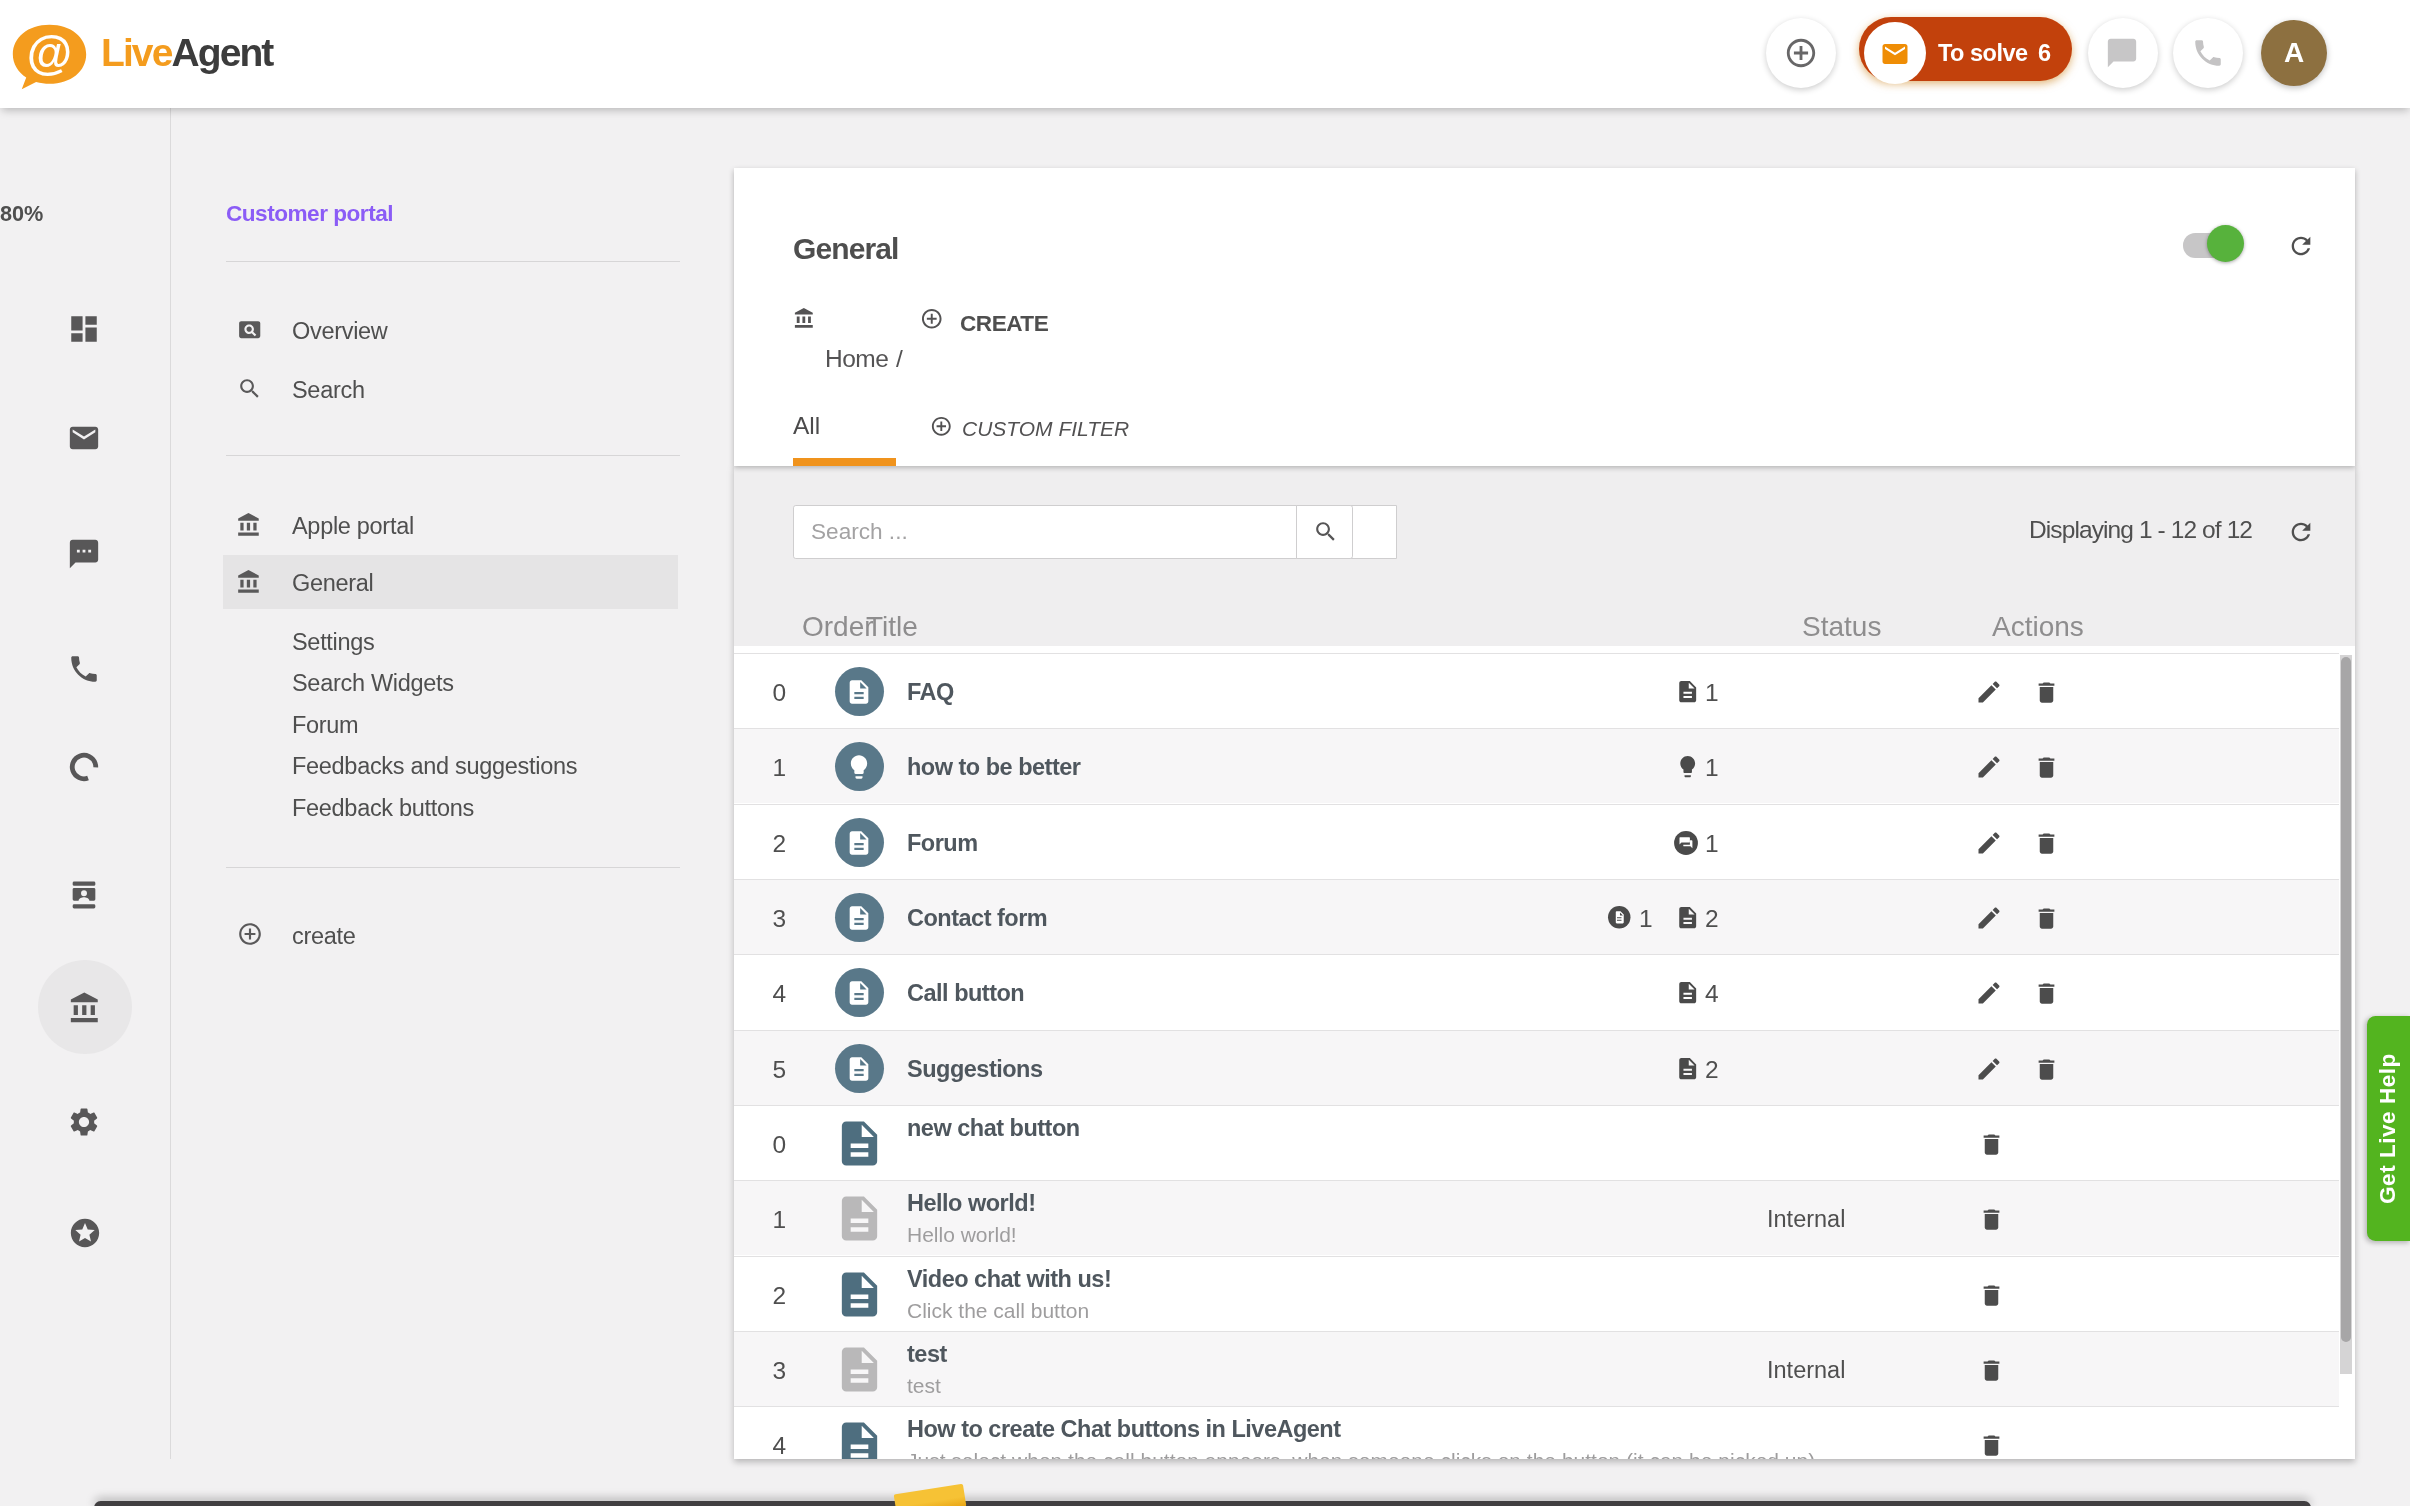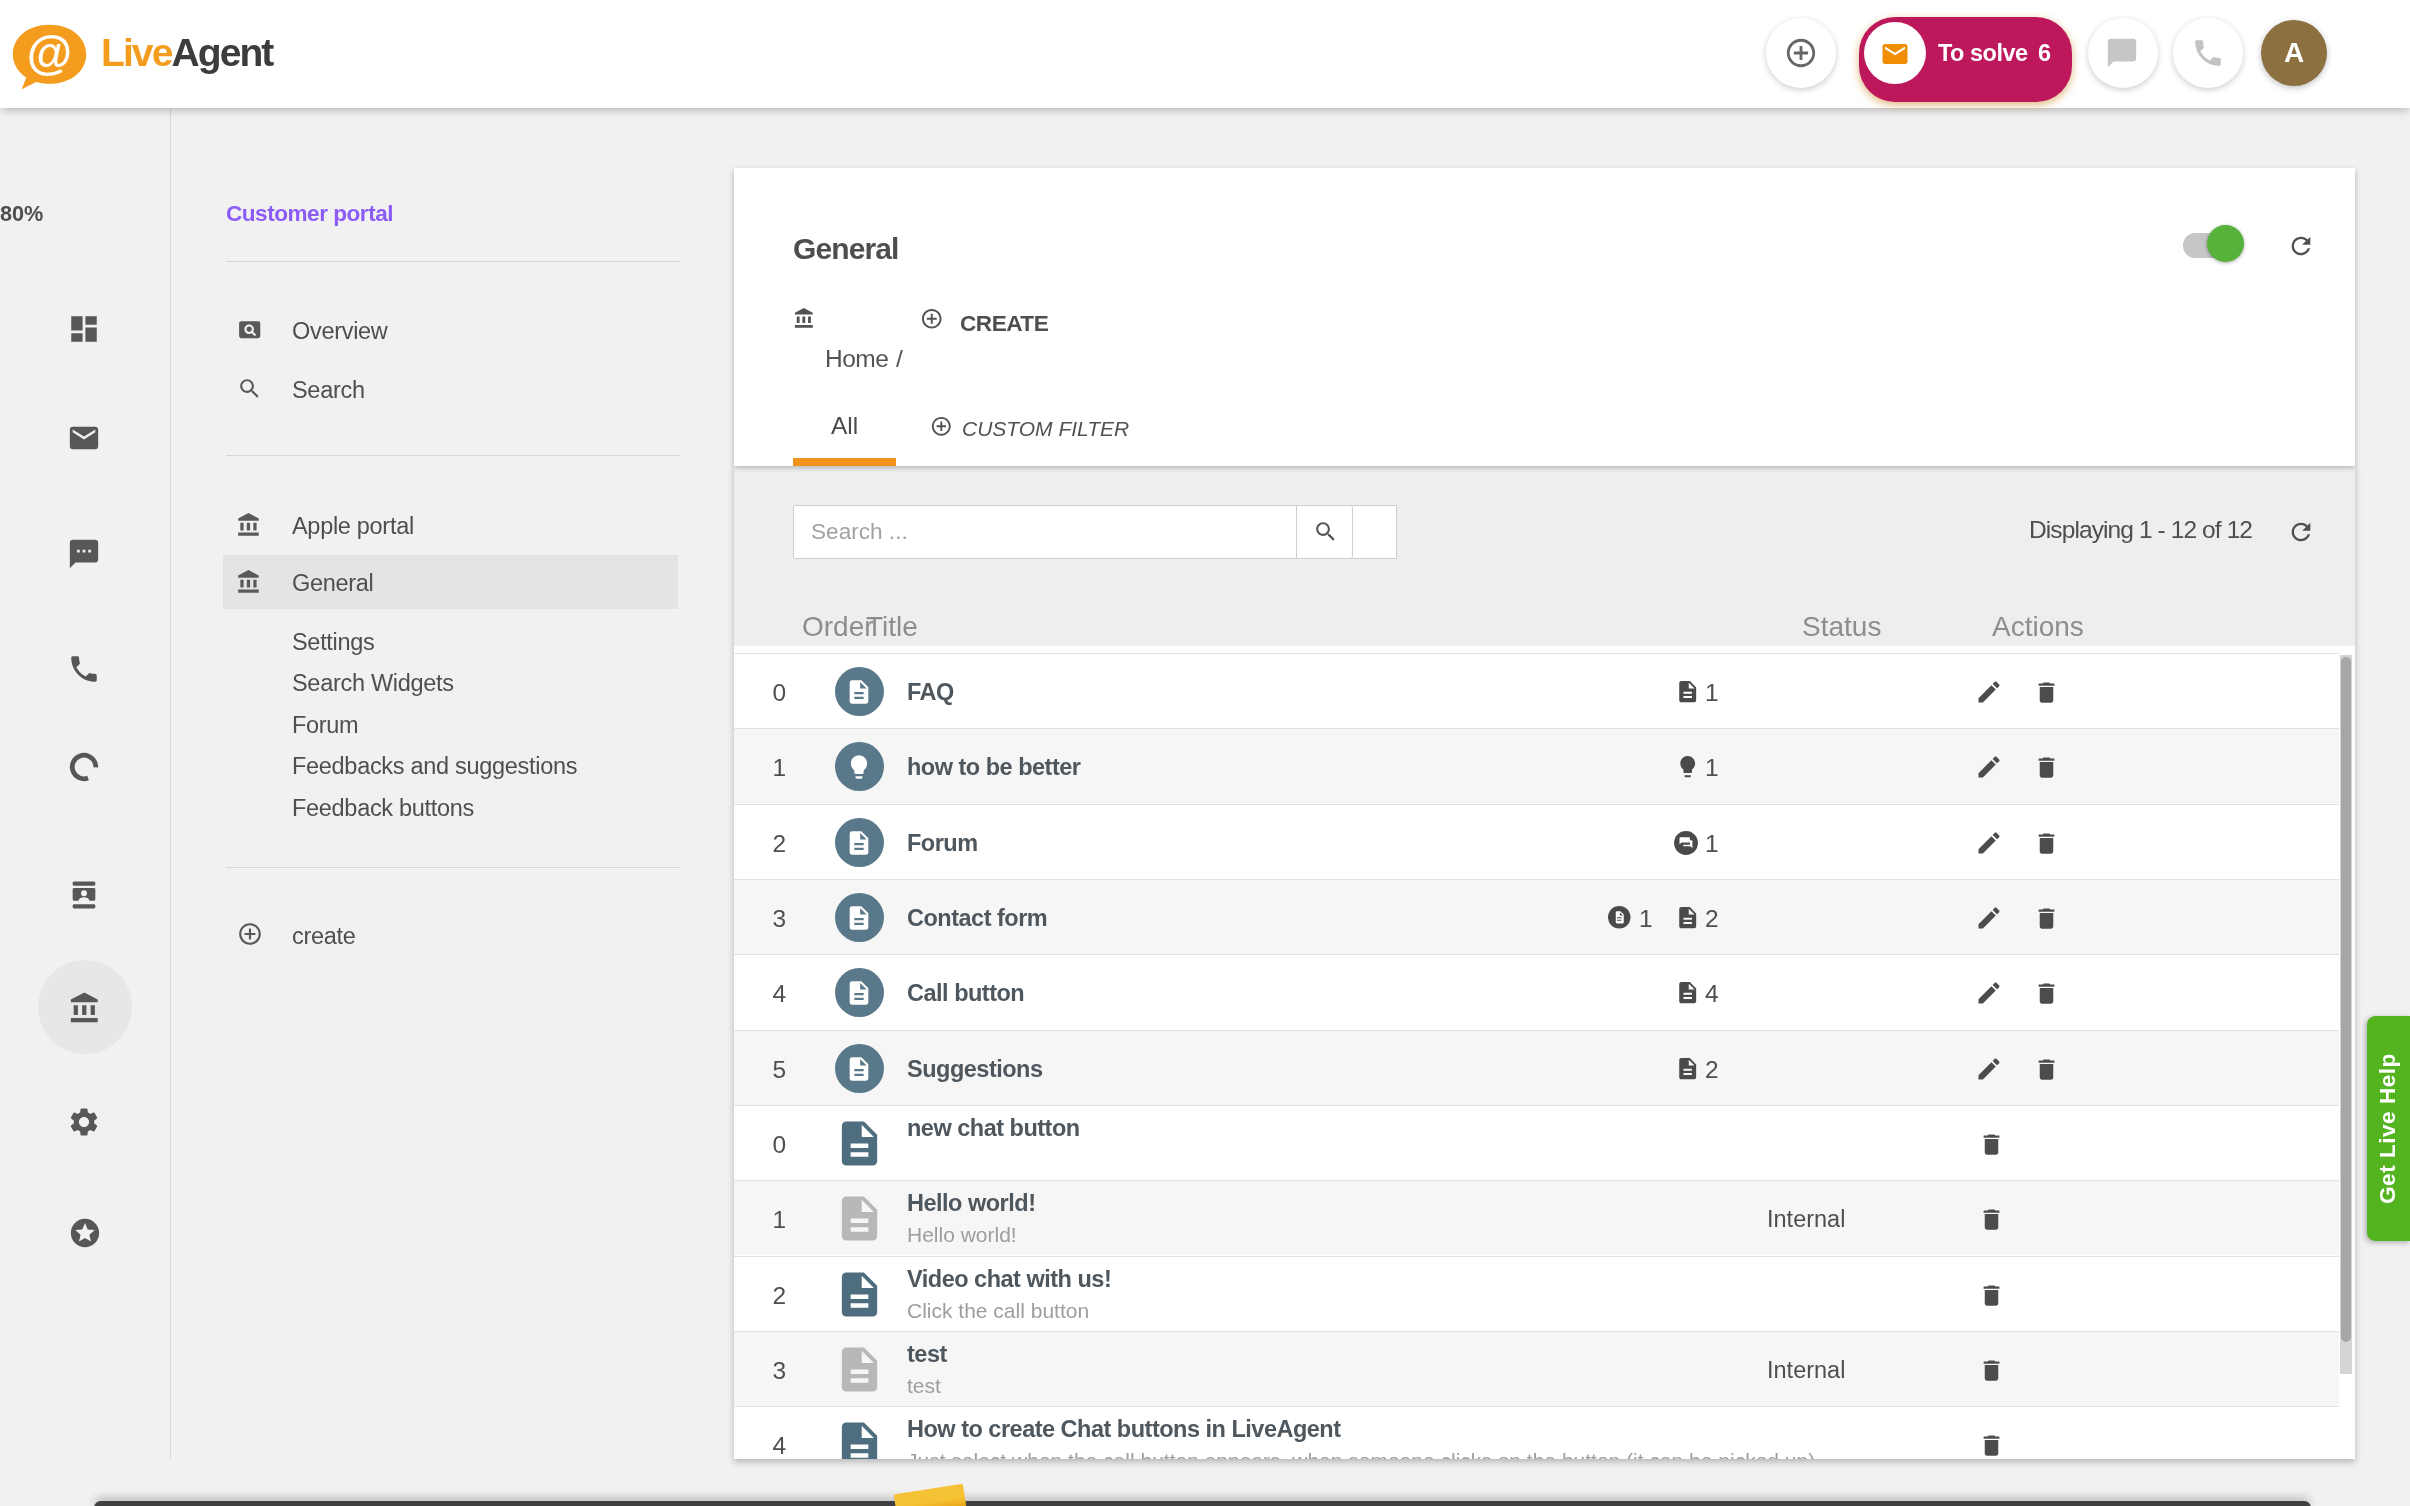--- a/index.html
+++ b/index.html
@@ -3,21 +3,21 @@
 <meta charset="utf-8">
 <style>
   * { margin:0; padding:0; box-sizing:border-box; }
   html,body { width:2411px; height:1507px; overflow:hidden; }
   body { background:#f2f1f2; font-family:"Liberation Sans",sans-serif; color:#4f4f4f; position:relative; }
   .abs { position:absolute; }
   svg.ic { position:absolute; display:block; fill:currentColor; }
   
   #hdr { position:absolute; left:0; top:0; width:2411px; height:108px; background:#fff; box-shadow:0 3.8px 8.5px -1.9px rgba(0,0,0,.26); z-index:40; }
   .hbtn { position:absolute; top:18px; width:70px; height:70px; border-radius:50%; background:#fff; box-shadow:0 1.9px 6.6px rgba(0,0,0,.20); }
-  #pill { position:absolute; left:1859px; top:17px; width:213px; height:85px; border-radius:36px; background:#be185d; box-shadow:0 2.8px 8.5px rgba(201,122,13,.55); }
+  #pill { position:absolute; left:1859px; top:17px; width:213px; height:64px; border-radius:36px; background:#c2410c; box-shadow:0 2.8px 8.5px rgba(201,122,13,.55); }
   #pill .wc { position:absolute; left:4.7px; top:4.7px; width:62px; height:62px; border-radius:50%; background:#fff; }
   #pill .t1 { position:absolute; left:79px; top:22.6px; font-size:23.5px; font-weight:bold; color:#fff; letter-spacing:-0.5px; }
   #pill .t2 { position:absolute; left:179px; top:22.6px; font-size:23.5px; font-weight:bold; color:#fff; }
   #ava { position:absolute; left:2261px; top:20px; width:66px; height:66px; border-radius:50%; background:#8d7040; color:#fff; font-size:28px; font-weight:bold; text-align:center; line-height:66px; box-shadow:0 1.9px 6.6px rgba(0,0,0,.25); }
   
   #rail-div { position:absolute; left:170px; top:108px; width:0.9px; height:1351px; background:#dbdadb; }
   #pct { position:absolute; left:0; top:201px; width:170px; text-align:left; font-size:21.7px; font-weight:bold; color:#4f4f4f; }
   .rlic { color:#585758; }
   #bankbg { position:absolute; left:38px; top:960px; width:94px; height:94px; border-radius:50%; background:#e8e7e8; }
   
@@ -27,21 +27,21 @@
   #gsel { position:absolute; left:223px; top:555px; width:455px; height:54px; background:#e5e4e5; }
   .sbic { color:#5a595a; }
   
   #card1 { position:absolute; left:734px; top:168px; width:1621px; height:298px; background:#fff; box-shadow:0 1.9px 5.6px rgba(0,0,0,.28); z-index:5; }
   #card2 { position:absolute; left:734px; top:465px; width:1621px; height:994px; background:#fff; box-shadow:0 2.8px 6.6px rgba(0,0,0,.25); z-index:3; }
   #gttl { position:absolute; left:793px; top:232px; font-size:30px; font-weight:bold; letter-spacing:-0.9px; color:#4e4e4e; z-index:6; }
   #tgl-tr { position:absolute; left:2183px; top:233px; width:49px; height:24.5px; border-radius:12.2px; background:#c7c6c7; z-index:6; }
   #tgl-kn { position:absolute; left:2207px; top:225px; width:37px; height:37px; border-radius:50%; background:#57b23c; box-shadow:0 0.9px 3.8px rgba(0,0,0,.35); z-index:7; }
   .bc { position:absolute; top:309px; font-size:24.5px; letter-spacing:-0.5px; color:#545354; z-index:6;margin-top:36px; }
   #bccreate { position:absolute; left:960px; top:311px; font-size:22.6px; font-weight:bold; letter-spacing:-0.5px; color:#4f4f4f; z-index:6; }
-  #taball { position:absolute; left:793px; top:412px; width:103px; text-align:center; font-size:24.5px; color:#4b4a4b; z-index:6; }
+  #taball { position:absolute; left:793px; top:412px; width:103px; text-align:left; font-size:24.5px; color:#4b4a4b; z-index:6; }
   #tabbar { position:absolute; left:793px; top:458px; width:103px; height:7.5px; background:#f0931d; z-index:6; }
   #tabcf { position:absolute; left:962px; top:417px; font-size:21px; color:#525152; z-index:6;font-style:italic; }
   
   #gpanel { position:absolute; left:734px; top:465px; width:1621px; height:181px; background:#efeeef; z-index:4; }
   #sin { position:absolute; left:793px; top:505px; width:604px; height:54px; background:#fff; border:0.9px solid #cfcecf; border-radius:2.8px 0 0 2.8px; z-index:5; }
   #sin span { position:absolute; left:17px; top:13px; font-size:22.6px; color:#a3a2a3; }
   #sbtn { position:absolute; left:1296px; top:505px; width:57px; height:54px; background:#fff; border:0.9px solid #cfcecf; border-radius:0 2.8px 2.8px 0; z-index:5; }
   #disp { position:absolute; left:2029px; top:516px; font-size:24.5px; letter-spacing:-0.9px; color:#4f4f4f; z-index:5; }
   .th { position:absolute; top:611px; font-size:28px; color:#8e8d8e; z-index:5;margin-left:36px; }
   

